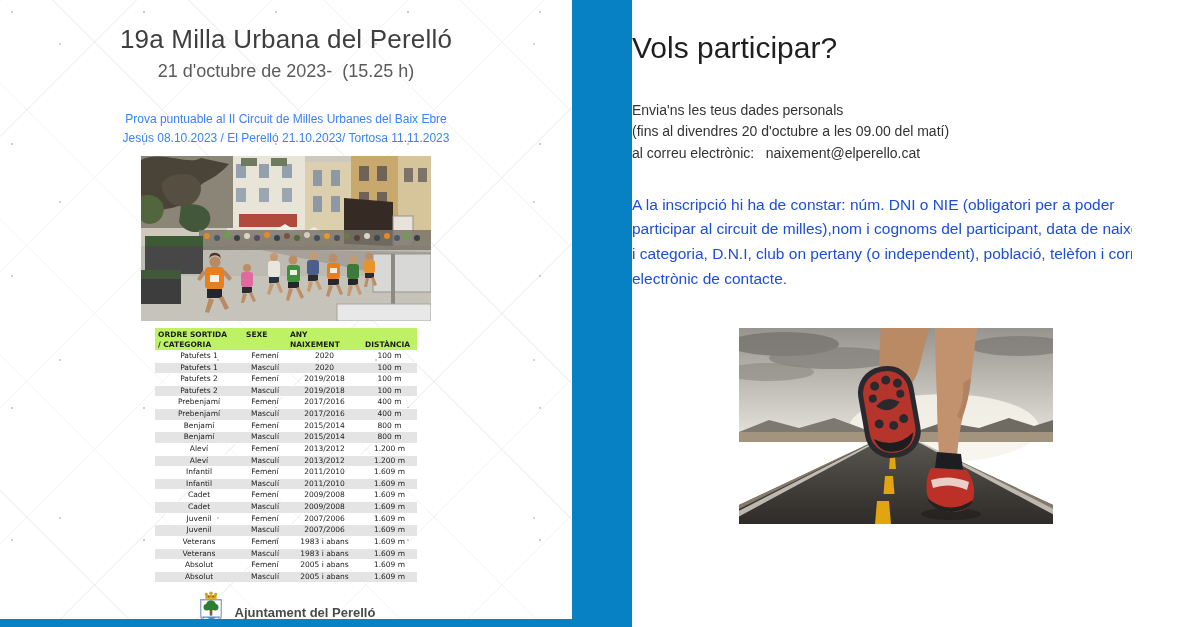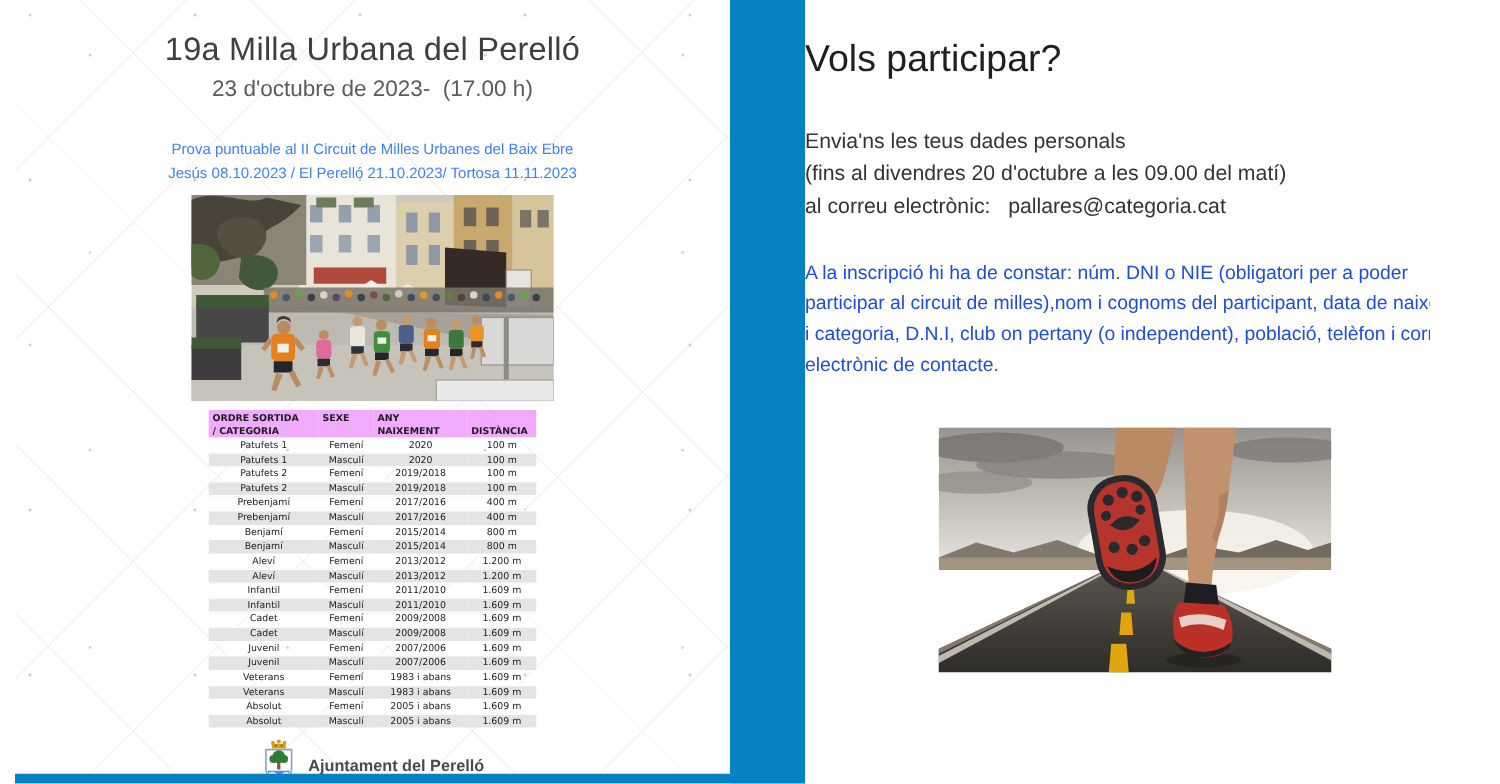--- a/index.html
+++ b/index.html
@@ -1,18 +1,18 @@
 <!DOCTYPE html>
 <html><head>
 <meta charset="utf-8">
 <style>
   * { margin:0; padding:0; box-sizing:border-box; }
   html,body { width:1200px; height:627px; overflow:hidden; background:#fff;
     font-family:"Liberation Sans","DejaVu Sans",sans-serif; }
-  .page { display:flex; width:1132px; height:627px;margin-left:12px; }
+  .page { display:flex; width:1132px; height:627px; }
 
   
   .left-panel { position:relative; width:572px; height:627px; background:#fff; overflow:hidden; }
   .left-panel .pattern { position:absolute; inset:0; pointer-events:none;
     background-image:
       radial-gradient(circle at 12px 12px, #cdcdcd 1px, transparent 1.4px),
       radial-gradient(circle at 60px 44px, #d2d2d2 1px, transparent 1.4px),
       repeating-linear-gradient(45deg, rgba(165,165,165,.13) 0 1px, transparent 1px 96px),
       repeating-linear-gradient(135deg, rgba(165,165,165,.13) 0 1px, transparent 1px 96px);
     background-size:132px 132px, 158px 158px, auto, auto; }
@@ -20,21 +20,21 @@
   .flyer-title { margin-top:24px; font-size:26px; font-weight:400; color:#3f3f3f; letter-spacing:.2px; }
   .flyer-subtitle { margin-top:6px; font-size:18px; color:#5b5b5b; white-space:pre-wrap; }
   .flyer-notes { margin-top:28px; font-size:12px; line-height:1.55; color:#3b82f6; }
 
   .race-photo-wrap { width:290px; height:165px; margin:9px auto 0; overflow:hidden; }
   .race-photo-wrap svg { display:block; }
 
   
   table.cat-table { margin:7px auto 0; border-collapse:collapse; width:262px;
     font-family:"DejaVu Sans","Liberation Sans",sans-serif; font-size:7.5px; color:#1c1c1c; }
-  table.cat-table th { background:#f0abfc; font-weight:bold; text-align:left;
+  table.cat-table th { background:#bef264; font-weight:bold; text-align:left;
     padding:2px 3px 1px; vertical-align:top; white-space:pre-line; line-height:1.25; }
   table.cat-table th.c-center { text-align:left; }
   table.cat-table th.c-dist { vertical-align:bottom; }
   table.cat-table td { padding:1px 3px; line-height:1.15; border-top:1px solid #fff; }
   table.cat-table tr.alt td { background:#e4e4e4; }
   table.cat-table td:nth-child(2), table.cat-table td:nth-child(3),
   table.cat-table td:nth-child(4) { text-align:center; }
   table.cat-table col.w1 { width:88px; } table.cat-table col.w2 { width:44px; }
   table.cat-table col.w3 { width:75px; } table.cat-table col.w4 { width:55px; }
 
@@ -42,36 +42,36 @@
   .council-label { font-size:13px; font-weight:bold; color:#4a4a4a; }
 
   .left-bottom-strip { position:absolute; left:0; bottom:0; width:572px; height:8px; }
 
   
   .divider-band { width:60px; height:627px; flex:0 0 auto; }
 
   
   .right-panel { flex:1; height:627px; background:#fff; overflow:hidden; }
   .rp-heading { margin-top:26px; font-size:30px; line-height:1.45; color:#1f1f1f; }
-  .rp-invite { margin-top:30px; font-size:17px; line-height:1.55; color:#333; }
+  .rp-invite { margin-top:30px; font-size:14px; line-height:1.55; color:#333; }
   .rp-invite .pre { white-space:pre-wrap; }
   .rp-details { margin:28px auto 0; width:545px; font-size:15.5px; line-height:1.6; color:#1d4ed8; }
   .runner-photo-wrap { width:314px; height:196px; margin:36px auto 0; transform:translateX(14px); overflow:hidden; }
   .runner-photo-wrap svg { display:block; }
 </style>
 </head>
 <body>
 
 <div class="page">
 
   <div class="left-panel">
     <div class="pattern"></div>
     <div class="left-content">
       <div class="flyer-title">19a Milla Urbana del Perelló</div>
-      <div class="flyer-subtitle">23 d'octubre de 2023-  (17.00 h)</div>
+      <div class="flyer-subtitle">21 d'octubre de 2023-  (15.25 h)</div>
       <div class="flyer-notes">
         <div>Prova puntuable al II Circuit de Milles Urbanes del Baix Ebre</div>
         <div>Jesús 08.10.2023 / El Perelló 21.10.2023/ Tortosa 11.11.2023</div>
       </div>
 
       <div class="race-photo-wrap">
         <svg width="290" height="165" viewBox="0 0 290 165" xmlns="http://www.w3.org/2000/svg">
           <rect width="290" height="92" fill="#cfc9bd"></rect>
           <rect x="86" y="0" width="78" height="80" fill="#e9e4d8"></rect>
           <rect x="95" y="8" width="10" height="14" fill="#93a0ad"></rect>
@@ -373,21 +373,21 @@
 
   <div class="divider-band" style="background: rgb(7, 129, 196);"></div>
 
   <div class="right-panel">
     <div class="rp-heading">
       <div>Vols participar?</div>
     </div>
     <div class="rp-invite">
       <div>Envia'ns les teus dades personals</div>
       <div>(fins al divendres 20 d'octubre a les 09.00 del matí)</div>
-      <div class="pre">al correu electrònic:   pallares@categoria.cat</div>
+      <div class="pre">al correu electrònic:   naixement@elperello.cat</div>
     </div>
     <div class="rp-details">A la inscripció hi ha de constar: núm. DNI o NIE (obligatori per a poder participar al circuit de milles),nom i cognoms del participant, data de naixement i categoria, D.N.I, club on pertany (o independent), població, telèfon i correu electrònic de contacte.</div>
 
     <div class="runner-photo-wrap">
       <svg width="314" height="196" viewBox="0 0 314 196" xmlns="http://www.w3.org/2000/svg">
         <defs>
           <linearGradient id="skyg" x1="0" y1="0" x2="0" y2="1">
             <stop offset="0" stop-color="#97948f"></stop>
               <stop offset="0.7" stop-color="#cfccc5"></stop>
               <stop offset="1" stop-color="#e8e5dd"></stop>

